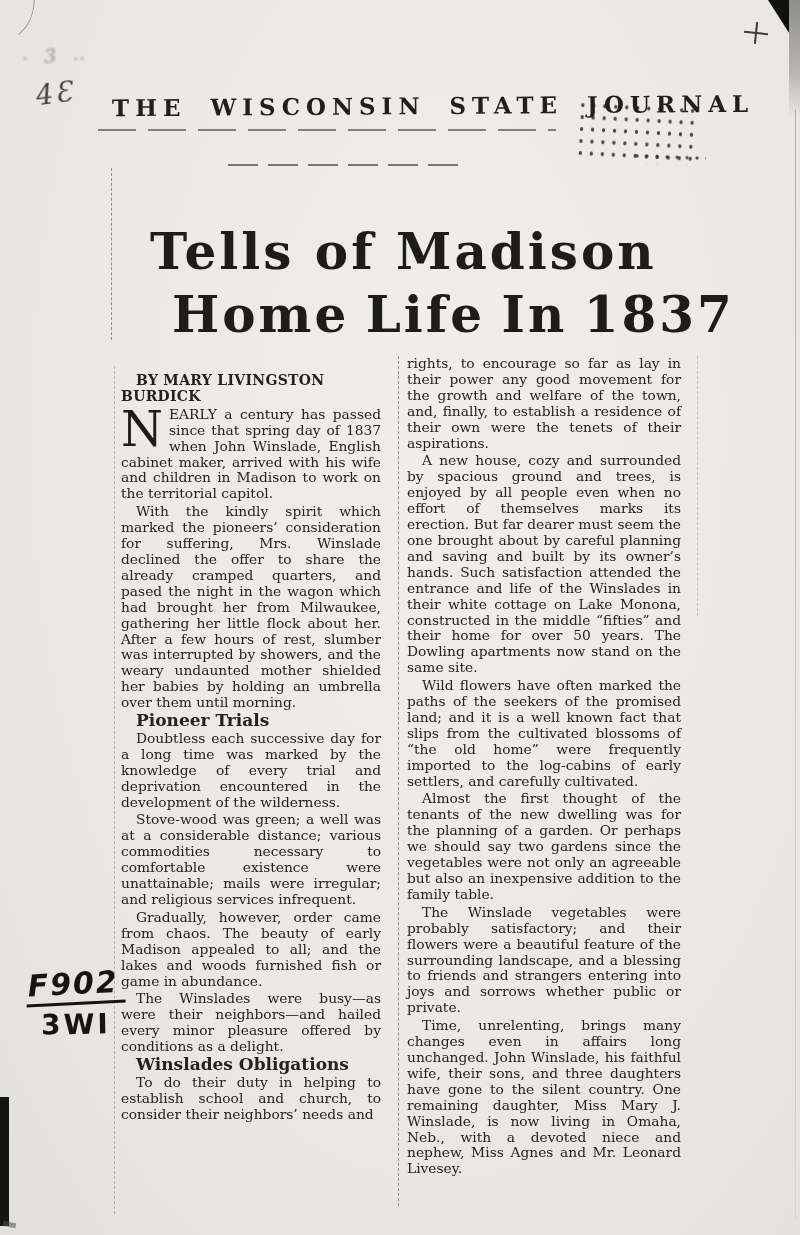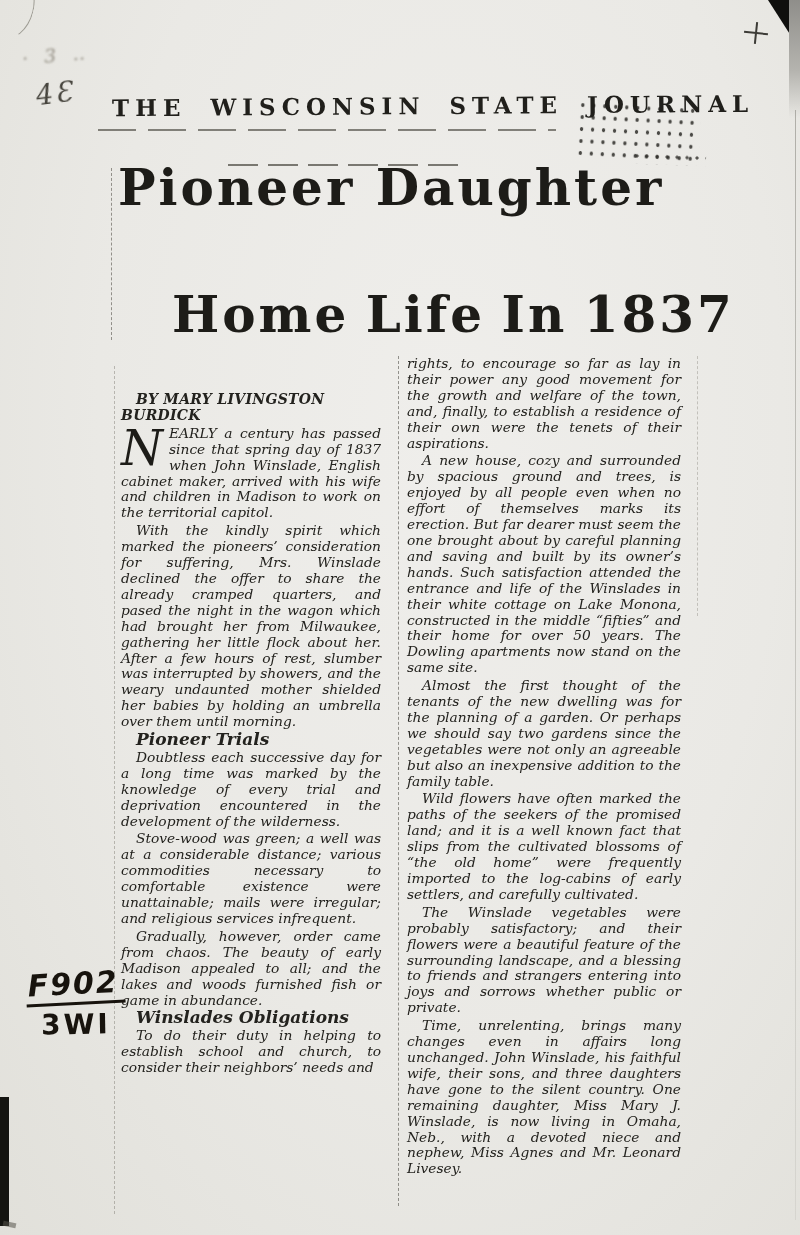--- a/index.html
+++ b/index.html
@@ -50,26 +50,26 @@
   .headline-edge{position:absolute;left:111px;top:168px;height:172px;width:0;
     border-left:1.5px dashed rgba(72,70,62,.55);}
   .headline-line{position:absolute;font-weight:700;font-size:50px;line-height:52px;
     color:#1d1c18;letter-spacing:3px;white-space:nowrap;}
   #hl1{left:118px;top:162px;}
   #hl2{left:150px;top:226px;}
   #hl3{left:172px;top:289px;word-spacing:-4px;}
 
   
   .col{position:absolute;font-size:13.8px;line-height:15.9px;text-align:justify;color:#23221e;}
-  .col p{margin:0 12px 2px 0;text-indent:15px;font-style:italic;}
+  .col p{margin:0 12px 2px 0;text-indent:15px;}
   .col p.noindent{text-indent:0;}
   .byline{font-weight:700;font-size:14px;letter-spacing:.3px;margin:0 0 3px 0;text-indent:0;text-align:left;}
   .subhead{font-weight:700;font-size:17px;margin:2px 0 2px 0;text-indent:0;}
   .drop-cap{float:left;font-size:48px;line-height:40px;padding:2px 6px 0 0;color:#1d1c18;}
-  .col-left{left:121px;top:392px;width:272px;}
+  .col-left{left:121px;top:373px;width:272px;}
   .col-right{left:407px;top:356px;width:286px;}
   .col-edge-left{position:absolute;left:114px;top:366px;height:848px;width:0;
     border-left:1px dashed rgba(100,96,86,.38);}
   .col-divider{position:absolute;left:398px;top:356px;height:850px;width:0;
     border-left:1.5px dashed rgba(70,68,60,.55);}
   .col-edge-right{position:absolute;left:697px;top:356px;height:260px;width:0;
     border-left:1px dashed rgba(100,96,86,.3);}
 
   
   .call-number{position:absolute;left:26px;top:966px;transform:rotate(-1deg);
@@ -96,46 +96,47 @@
   <div class="bottom-bar"></div>
   <div class="bottom-tick"></div>
 
   <div class="halftone-dots"></div>
   <div class="halftone-trail"></div>
   <div class="masthead">THE WISCONSIN STATE JOURNAL</div>
   <div class="rule-top"></div>
   <div class="rule-bottom"></div>
 
   <div class="headline-edge"></div>
-  <div class="headline-line" id="hl1">Pioneer Daughter</div>
+  <div class="headline-line" id="hl2">Tells of Madison</div>
   <div class="headline-line" id="hl3">Home Life In 1837</div>
 
   <div class="col-edge-left"></div>
   <div class="col-divider"></div>
   <div class="col-edge-right"></div>
 
   <div class="col col-left">
     <p class="byline">BY MARY LIVINGSTON BURDICK</p>
     <p class="noindent">
       <span class="drop-cap">N</span><span>EARLY a century has passed since that spring day of 1837 when John Winslade, English cabinet maker, arrived with his wife and children in Madison to work on the territorial capitol.</span>
     </p>
     <p>With the kindly spirit which marked the pioneers’ consideration for suffering, Mrs. Winslade declined the offer to share the already cramped quarters, and pased the night in the wagon which had brought her from Milwaukee, gathering her little flock about her. After a few hours of rest, slumber was interrupted by showers, and the weary undaunted mother shielded her babies by holding an umbrella over them until morning.</p>
     <p class="subhead">Pioneer Trials</p>
     <p>Doubtless each successive day for a long time was marked by the knowledge of every trial and deprivation encountered in the development of the wilderness.</p>
     <p>Stove-wood was green; a well was at a considerable distance; various commodities necessary to comfortable existence were unattainable; mails were irregular; and religious services infrequent.</p>
     <p>Gradually, however, order came from chaos. The beauty of early Madison appealed to all; and the lakes and woods furnished fish or game in abundance.</p>
+    <p>The Winslades were busy—as were their neighbors—and hailed every minor pleasure offered by conditions as a delight.</p>
     <p class="subhead">Winslades Obligations</p>
     <p>To do their duty in helping to establish school and church, to consider their neighbors’ needs and</p>
   </div>
 
   <div class="col col-right">
     <p class="noindent">rights, to encourage so far as lay in their power any good movement for the growth and welfare of the town, and, finally, to establish a residence of their own were the tenets of their aspirations.</p>
     <p>A new house, cozy and surrounded by spacious ground and trees, is enjoyed by all people even when no effort of themselves marks its erection. But far dearer must seem the one brought about by careful planning and saving and built by its owner’s hands. Such satisfaction attended the entrance and life of the Winslades in their white cottage on Lake Monona, constructed in the middle “fifties” and their home for over 50 years. The Dowling apartments now stand on the same site.</p>
+    <p>Wild flowers have often marked the paths of the seekers of the promised land; and it is a well known fact that slips from the cultivated blossoms of “the old home” were frequently imported to the log-cabins of early settlers, and carefully cultivated.</p>
     <p>Almost the first thought of the tenants of the new dwelling was for the planning of a garden. Or perhaps we should say two gardens since the vegetables were not only an agreeable but also an inexpensive addition to the family table.</p>
-    <p>Wild flowers have often marked the paths of the seekers of the promised land; and it is a well known fact that slips from the cultivated blossoms of “the old home” were frequently imported to the log-cabins of early settlers, and carefully cultivated.</p>
     <p>The Winslade vegetables were probably satisfactory; and their flowers were a beautiful feature of the surrounding landscape, and a blessing to friends and strangers entering into joys and sorrows whether public or private.</p>
     <p>Time, unrelenting, brings many changes even in affairs long unchanged. John Winslade, his faithful wife, their sons, and three daughters have gone to the silent country. One remaining daughter, Miss Mary J. Winslade, is now living in Omaha, Neb., with a devoted niece and nephew, Miss Agnes and Mr. Leonard Livesey.</p>
   </div>
 
   <div class="call-number">
     <span class="top">F902</span>
     <span class="bottom">3WI</span>
   </div>
 
 </div>

